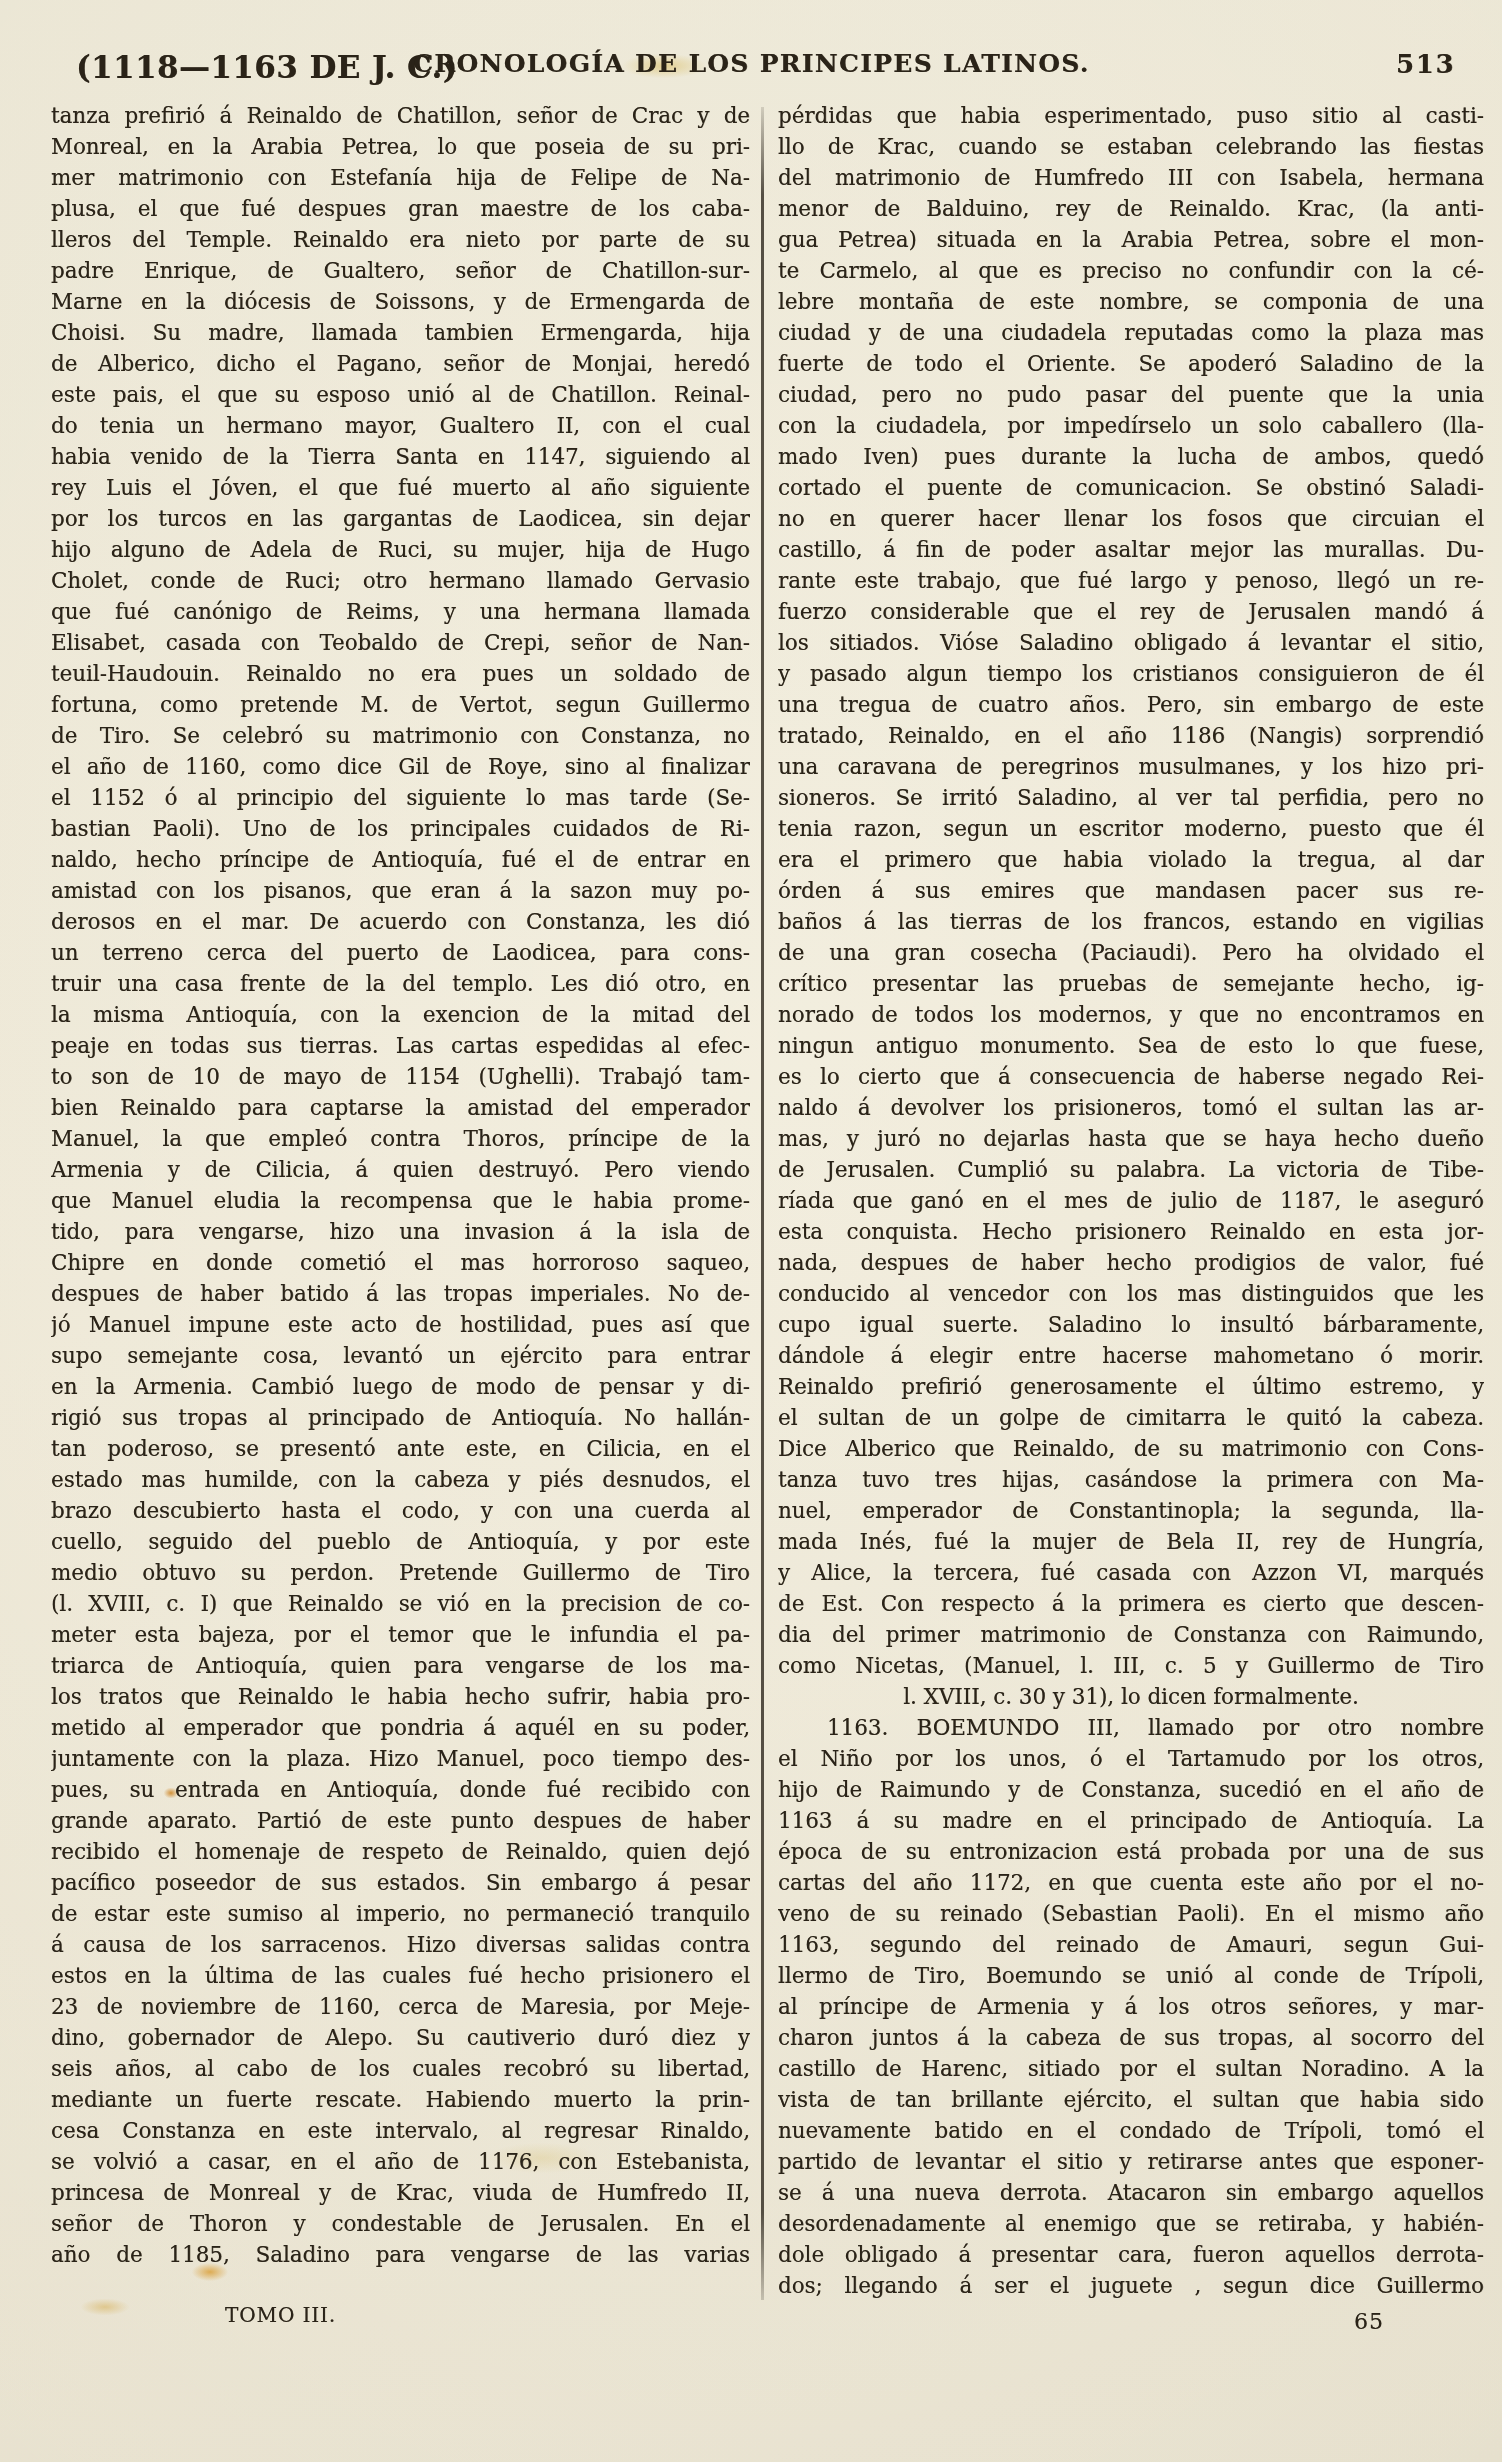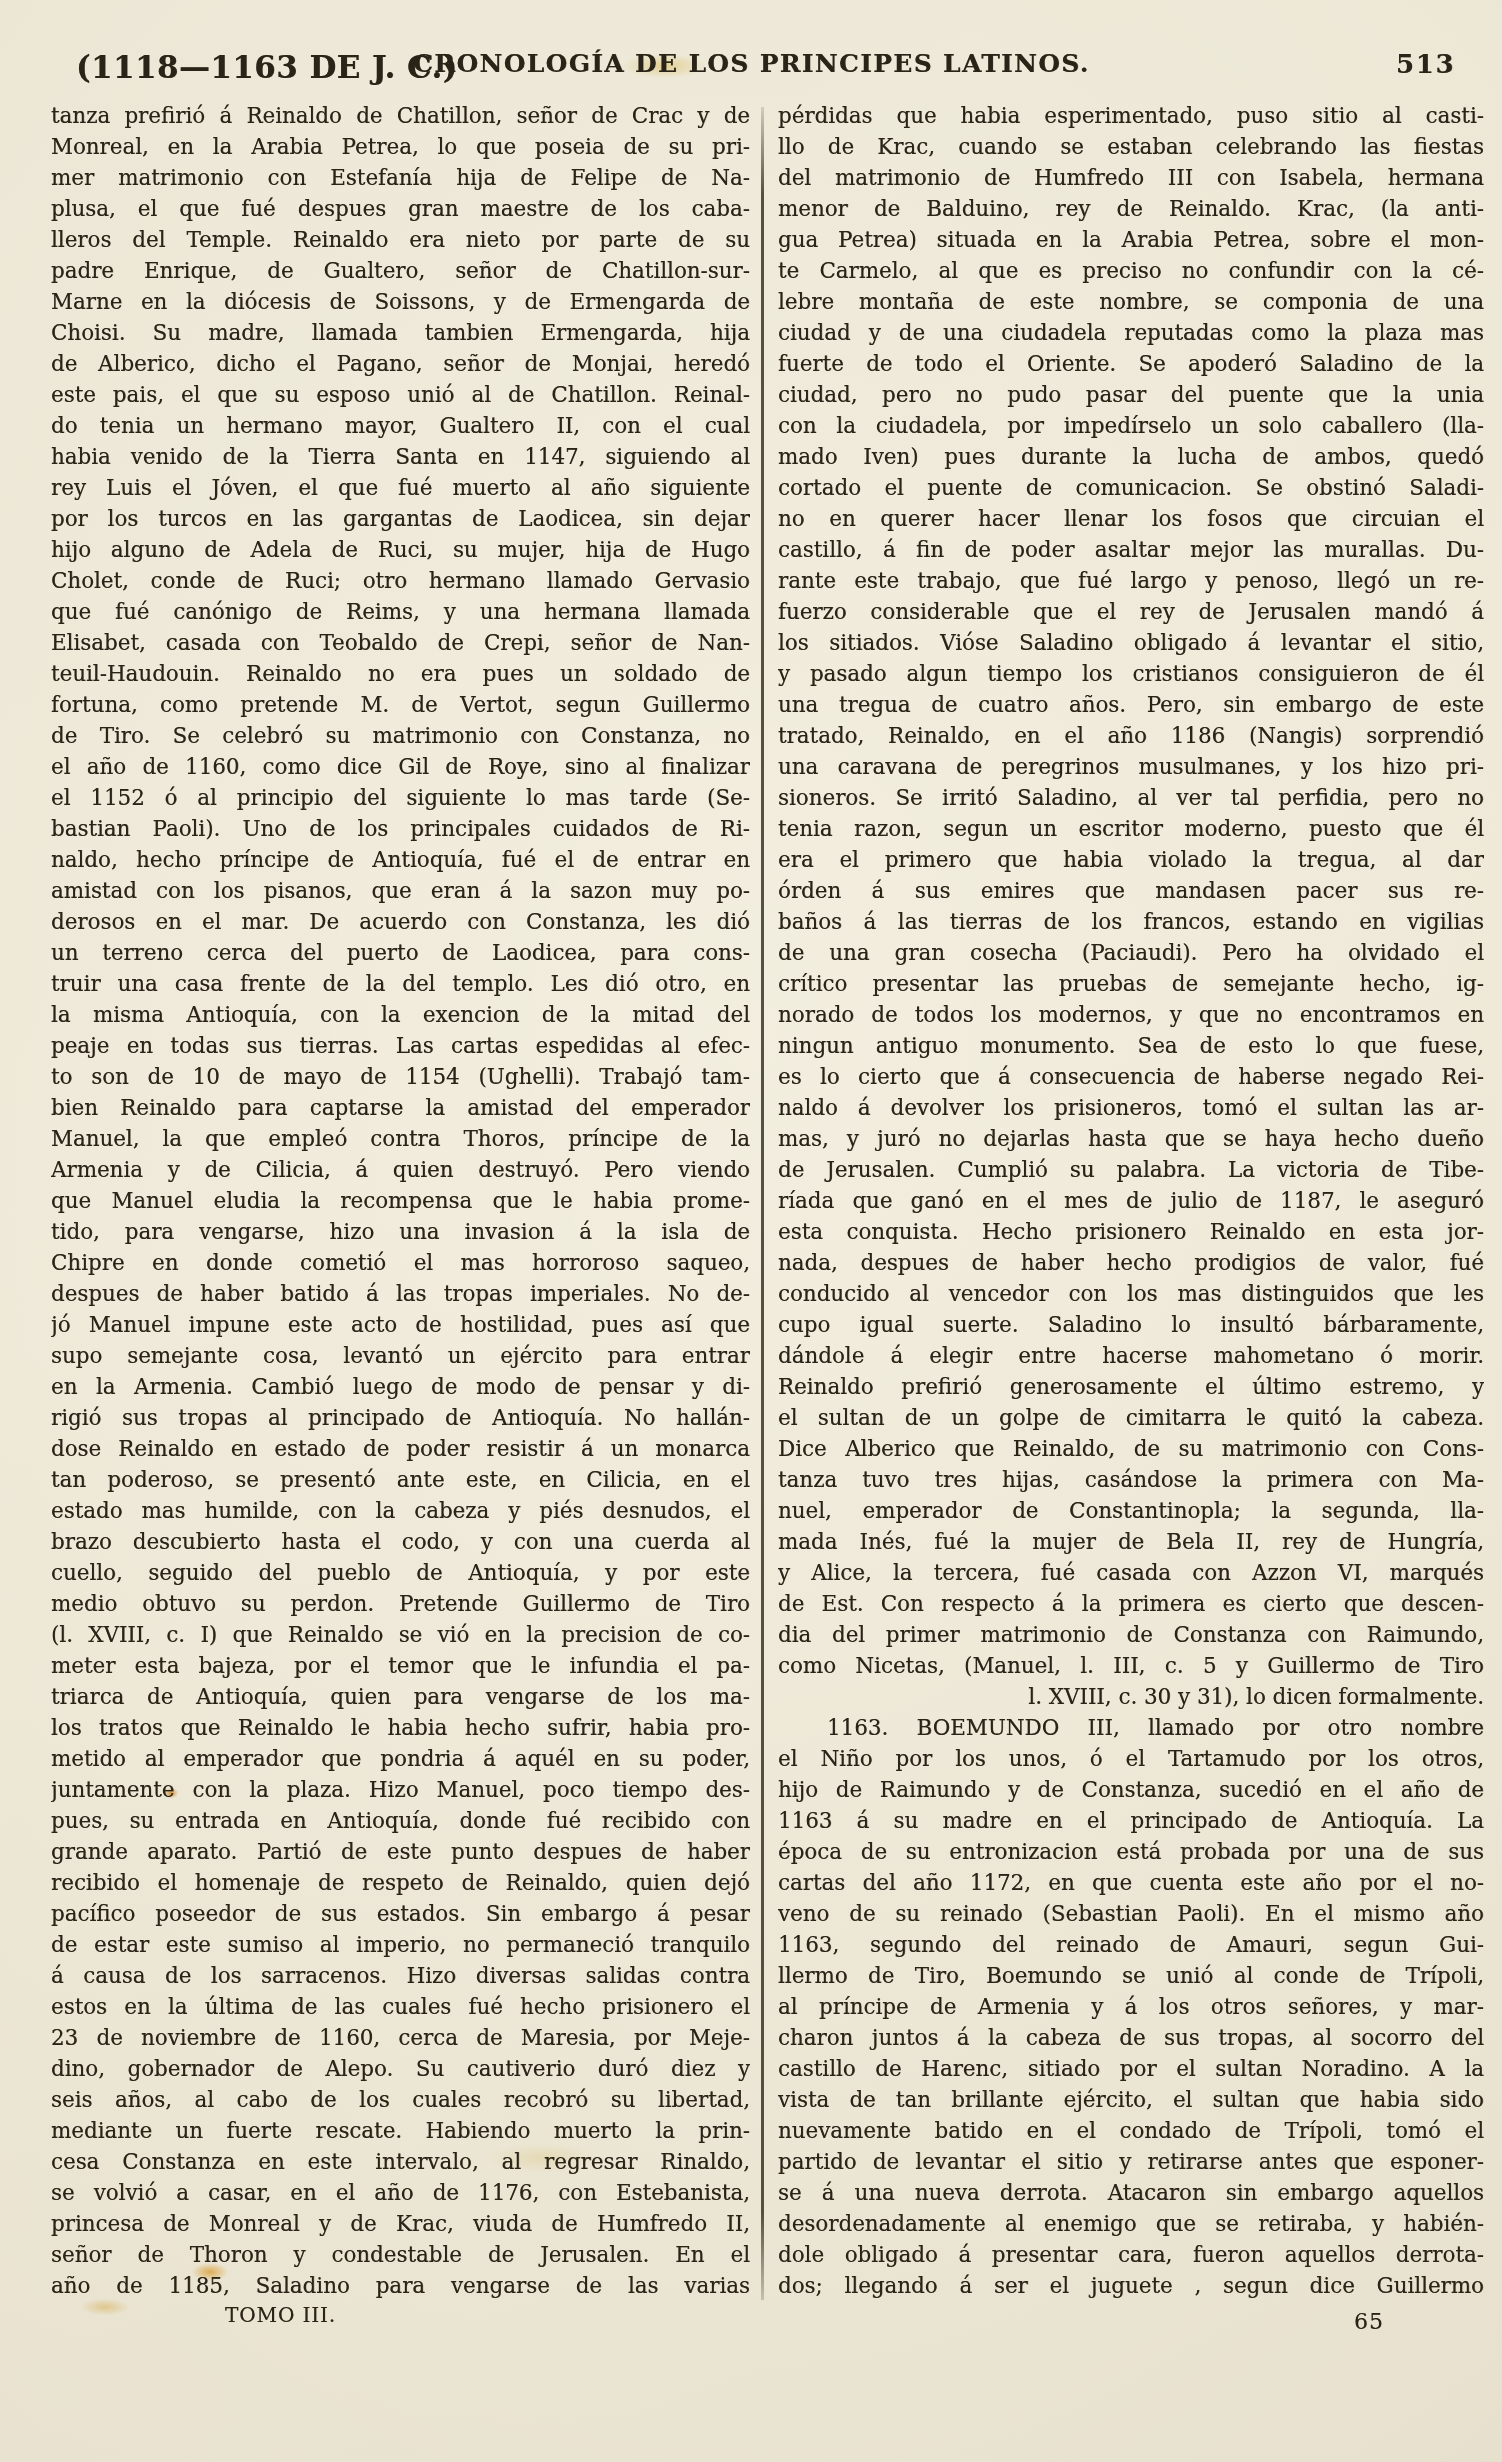--- a/index.html
+++ b/index.html
@@ -32,21 +32,21 @@
 
   .col{position:absolute;top:100px;}
   .col-left {left:51px; width:699px;}
   .col-right{left:778px;width:706px;}
   .line{
     height:31px;line-height:31px;font-size:21.4px;
     text-align:justify;overflow:hidden;
     text-shadow:0.3px 0.2px 0 rgba(40,32,18,.55);
   }
   .line::after{content:"";display:inline-block;width:100%;height:0;}
-  .line.para-end{text-align:right;}
+  .line.para-end{text-align:center;}
   .line.para-end::after{width:0;}
   .line.indent{text-indent:49px;}
 
   .foot{position:absolute;white-space:nowrap;text-shadow:0.3px 0.2px 0 rgba(40,32,18,.5);}
   .foot-volume{left:225px;top:2303px;font-size:20px;letter-spacing:0.9px;}
   .foot-sig{left:1318px;top:2309px;font-size:22px;letter-spacing:0.9px;margin-left:36px;}
 </style>
 </head>
 <body>
 
@@ -97,21 +97,20 @@
       <div class="line">Manuel, la que empleó contra Thoros, príncipe de la</div>
       <div class="line">Armenia y de Cilicia, á quien destruyó. Pero viendo</div>
       <div class="line">que Manuel eludia la recompensa que le habia prome-</div>
       <div class="line">tido, para vengarse, hizo una invasion á la isla de</div>
       <div class="line">Chipre en donde cometió el mas horroroso saqueo,</div>
       <div class="line">despues de haber batido á las tropas imperiales. No de-</div>
       <div class="line">jó Manuel impune este acto de hostilidad, pues así que</div>
       <div class="line">supo semejante cosa, levantó un ejército para entrar</div>
       <div class="line">en la Armenia. Cambió luego de modo de pensar y di-</div>
       <div class="line">rigió sus tropas al principado de Antioquía. No hallán-</div>
-      <div class="line">dose Reinaldo en estado de poder resistir á un monarca</div>
       <div class="line">tan poderoso, se presentó ante este, en Cilicia, en el</div>
       <div class="line">estado mas humilde, con la cabeza y piés desnudos, el</div>
       <div class="line">brazo descubierto hasta el codo, y con una cuerda al</div>
       <div class="line">cuello, seguido del pueblo de Antioquía, y por este</div>
       <div class="line">medio obtuvo su perdon. Pretende Guillermo de Tiro</div>
       <div class="line">(l. XVIII, c. I) que Reinaldo se vió en la precision de co-</div>
       <div class="line">meter esta bajeza, por el temor que le infundia el pa-</div>
       <div class="line">triarca de Antioquía, quien para vengarse de los ma-</div>
       <div class="line">los tratos que Reinaldo le habia hecho sufrir, habia pro-</div>
       <div class="line">metido al emperador que pondria á aquél en su poder,</div>

